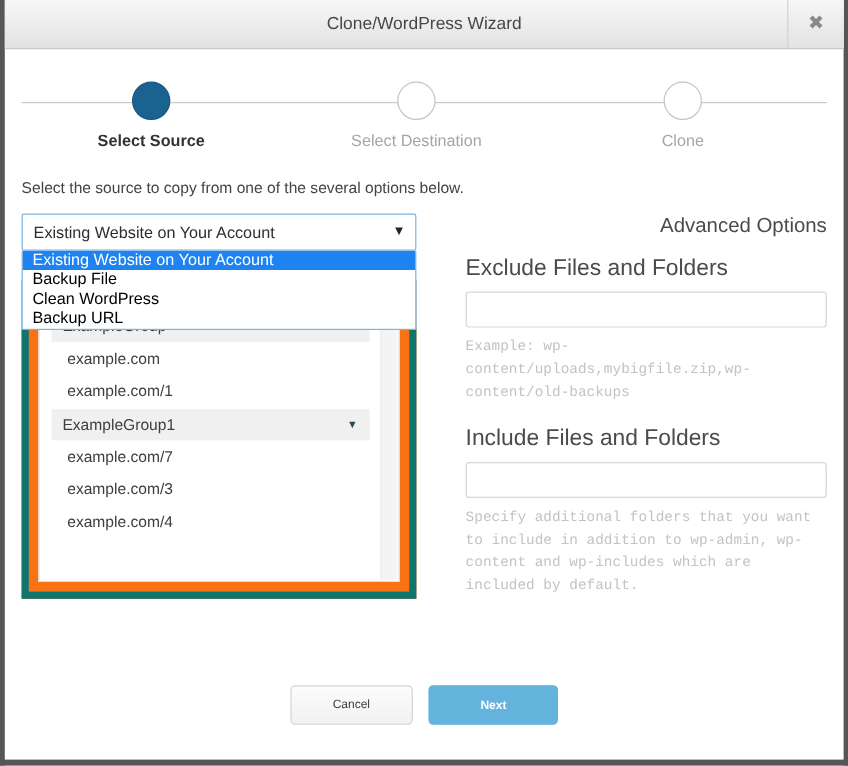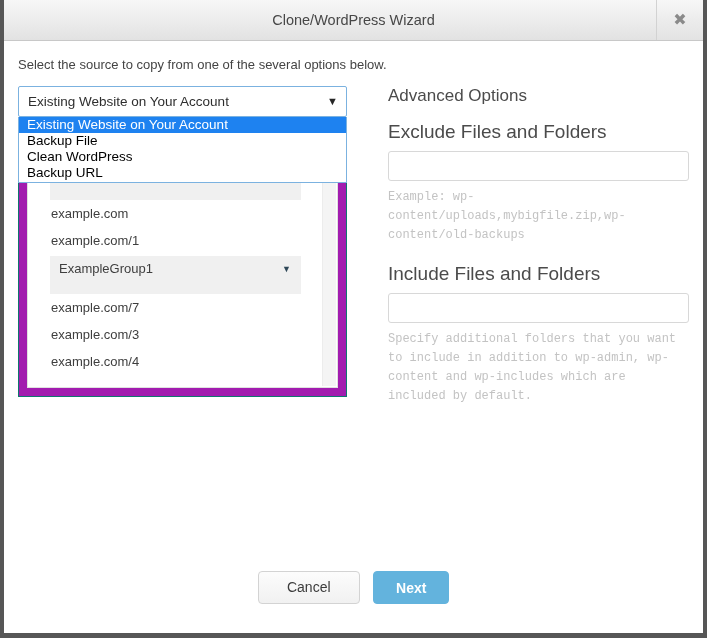--- a/index.html
+++ b/index.html
@@ -214,45 +214,45 @@
     cursor: pointer;
   }
   #group-links .sep {
     color: #bdbdbd;
     margin: 0 4px;
   }
 
   
   #tree-outer {
     margin-top: 5px;
-    border: 1px solid #0f766e;
-    background: #a21caf;
+    border: 6px solid #0f766e;
+    background: #f97316;
     padding: 8px;
     box-sizing: border-box;
     width: 329px;
   }
   #tree-inner {
     position: relative;
     height: 238px;
     background: #ffffff;
     border: 1px solid #e0e0e0;
     box-sizing: border-box;
     overflow: hidden;
   }
   #tree-scroll {
     position: absolute;
     left: 0; top: 0;
     right: 14px;
     bottom: 0;
     overflow: hidden;
   }
   .grp-row {
-    height: 38px;
+    height: 26px;
     line-height: 26px;
-    margin: 0 22px;
+    margin: 0 10px;
     background: #f0f0f0;
     position: relative;
     font-size: 13px;
     color: #3e3e3e;
     cursor: pointer;
   }
   .grp-row .lbl {
     position: absolute;
     left: 9px;
     top: 0;
@@ -282,20 +282,21 @@
     border-left: 1px solid #ececec;
     cursor: pointer;
   }
 
   
   #adv-title {
     font-size: 17px;
     color: #4b4b4b;
     margin: 0 0 15px 0;
     font-weight: normal;
+    text-align: right;
   }
   .fld-label {
     font-size: 19px;
     color: #4b4b4b;
     margin-bottom: 8px;
   }
   .fld-input {
     width: 100%;
     height: 30px;
     box-sizing: border-box;
@@ -321,58 +322,76 @@
   #footer {
     position: absolute;
     left: 0;
     right: 0;
     bottom: 29px;
     text-align: center;
   }
   .btn {
     display: inline-block;
     font-family: "Liberation Sans", sans-serif;
-    font-size: 14px;
+    font-size: 10px;
     border-radius: 4px;
     cursor: pointer;
     box-sizing: border-box;
     vertical-align: middle;
     margin-top: 24px;
   }
   #cancel-btn {
     width: 102px;
     height: 33px;
     line-height: 31px;
     background: linear-gradient(to bottom, #fcfcfc, #f1f1f1);
     border: 1px solid #d3d3d3;
     color: #3c3c3c;
     margin-right: 9px;
   }
   #next-btn {
-    width: 76px;
+    width: 108px;
     height: 33px;
     line-height: 33px;
     background: #63b3dd;
     border: 1px solid #63b3dd;
     color: #ffffff;
     font-weight: bold;
   }
 </style>
 </head>
 <body>
 
 <div id="window">
 
   <div id="titlebar">
     <div class="title">Clone/WordPress Wizard</div>
     <div id="close-btn">
       <div class="x">✖</div>
     </div>
   </div>
 
+  <div id="stepper">
+    <div class="rail"></div>
+
+    <div class="step active" style="left:122px;">
+      <div class="bubble"></div>
+      <div class="caption">Select Source</div>
+    </div>
+
+    <div class="step idle" style="left:343px;">
+      <div class="bubble"></div>
+      <div class="caption">Select Destination</div>
+    </div>
+
+    <div class="step idle" style="left:565px;">
+      <div class="bubble"></div>
+      <div class="caption">Clone</div>
+    </div>
+  </div>
 
   <div id="content">
 
     <div id="instruction">Select the source to copy from one of the several options below.</div>
 
     <div id="cols">
 
       <div id="left-col">
 
         <div id="select-wrap">

